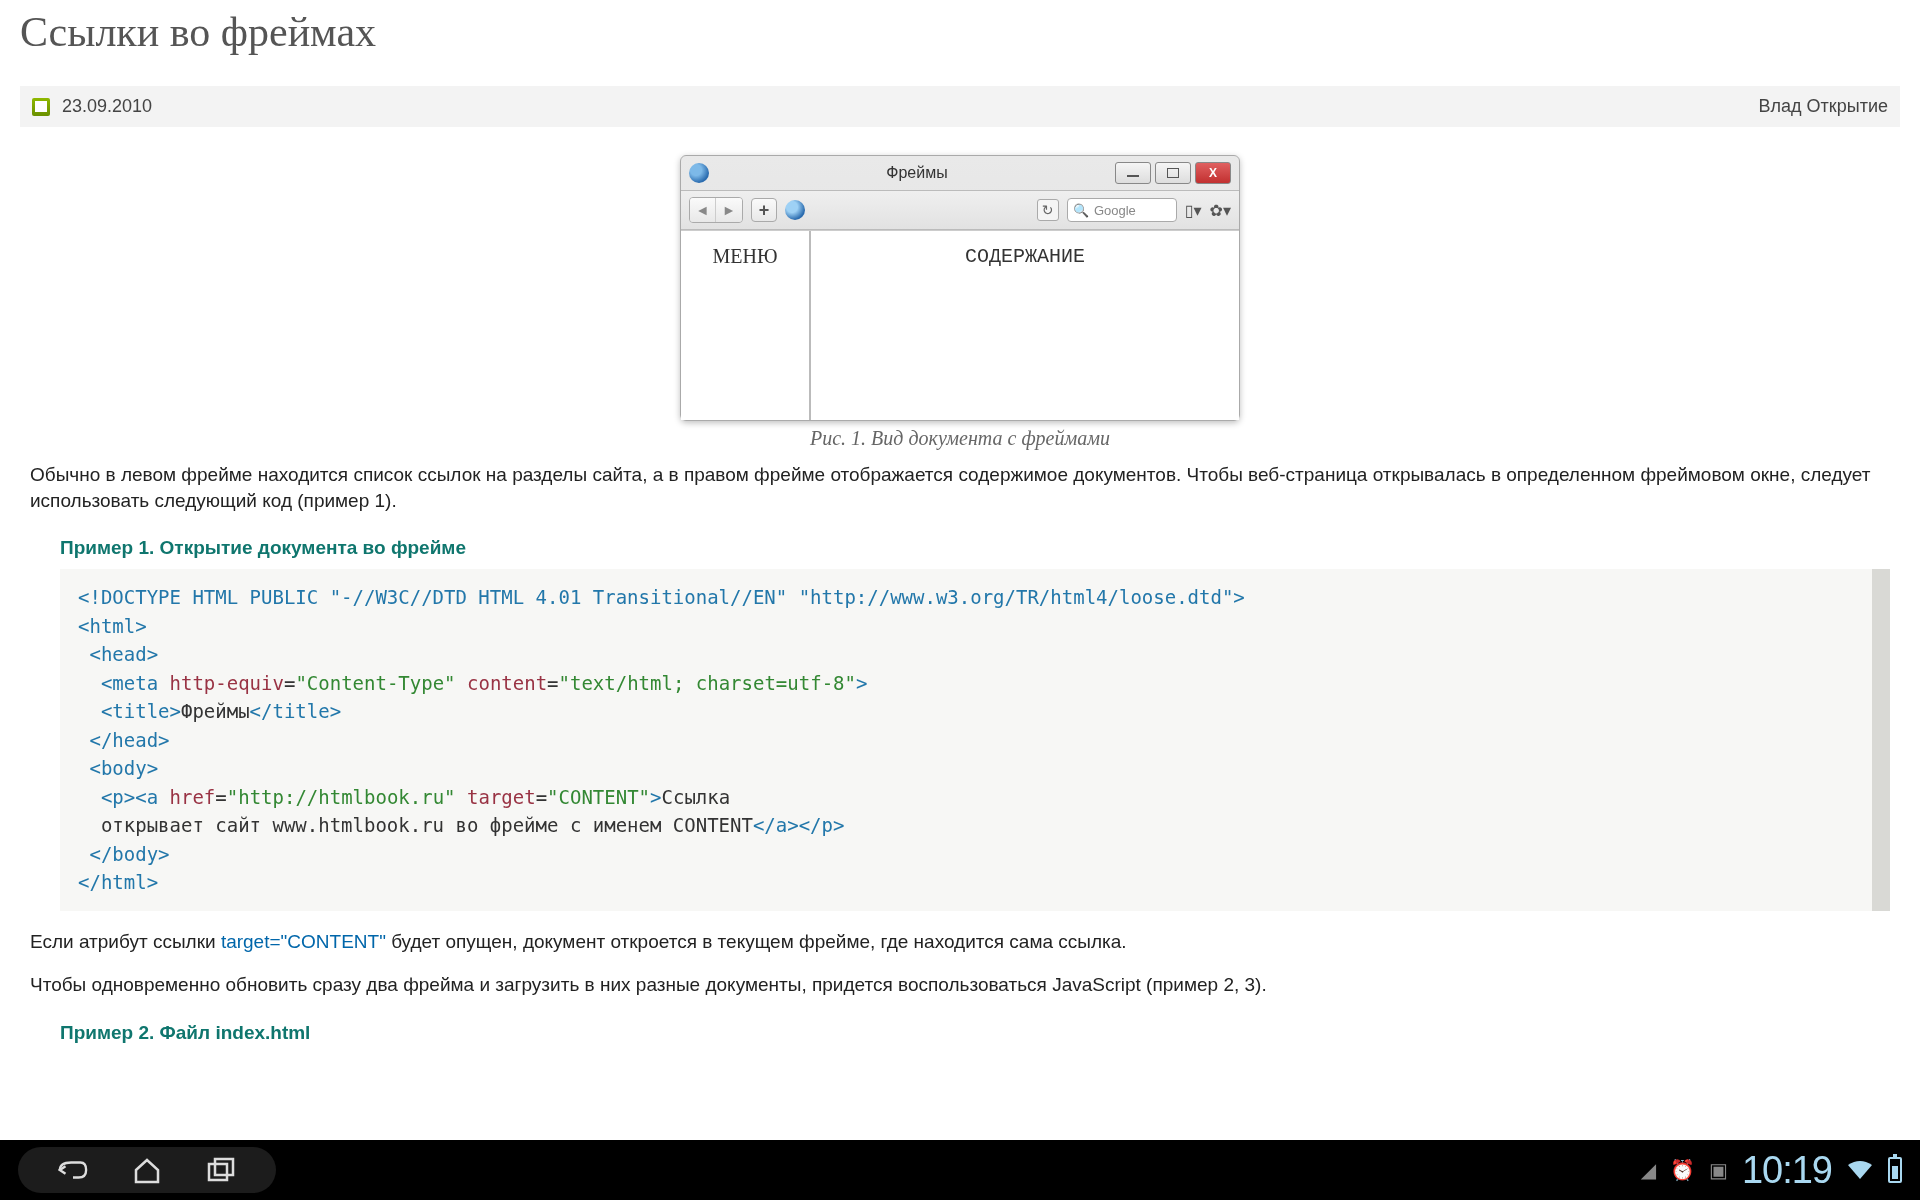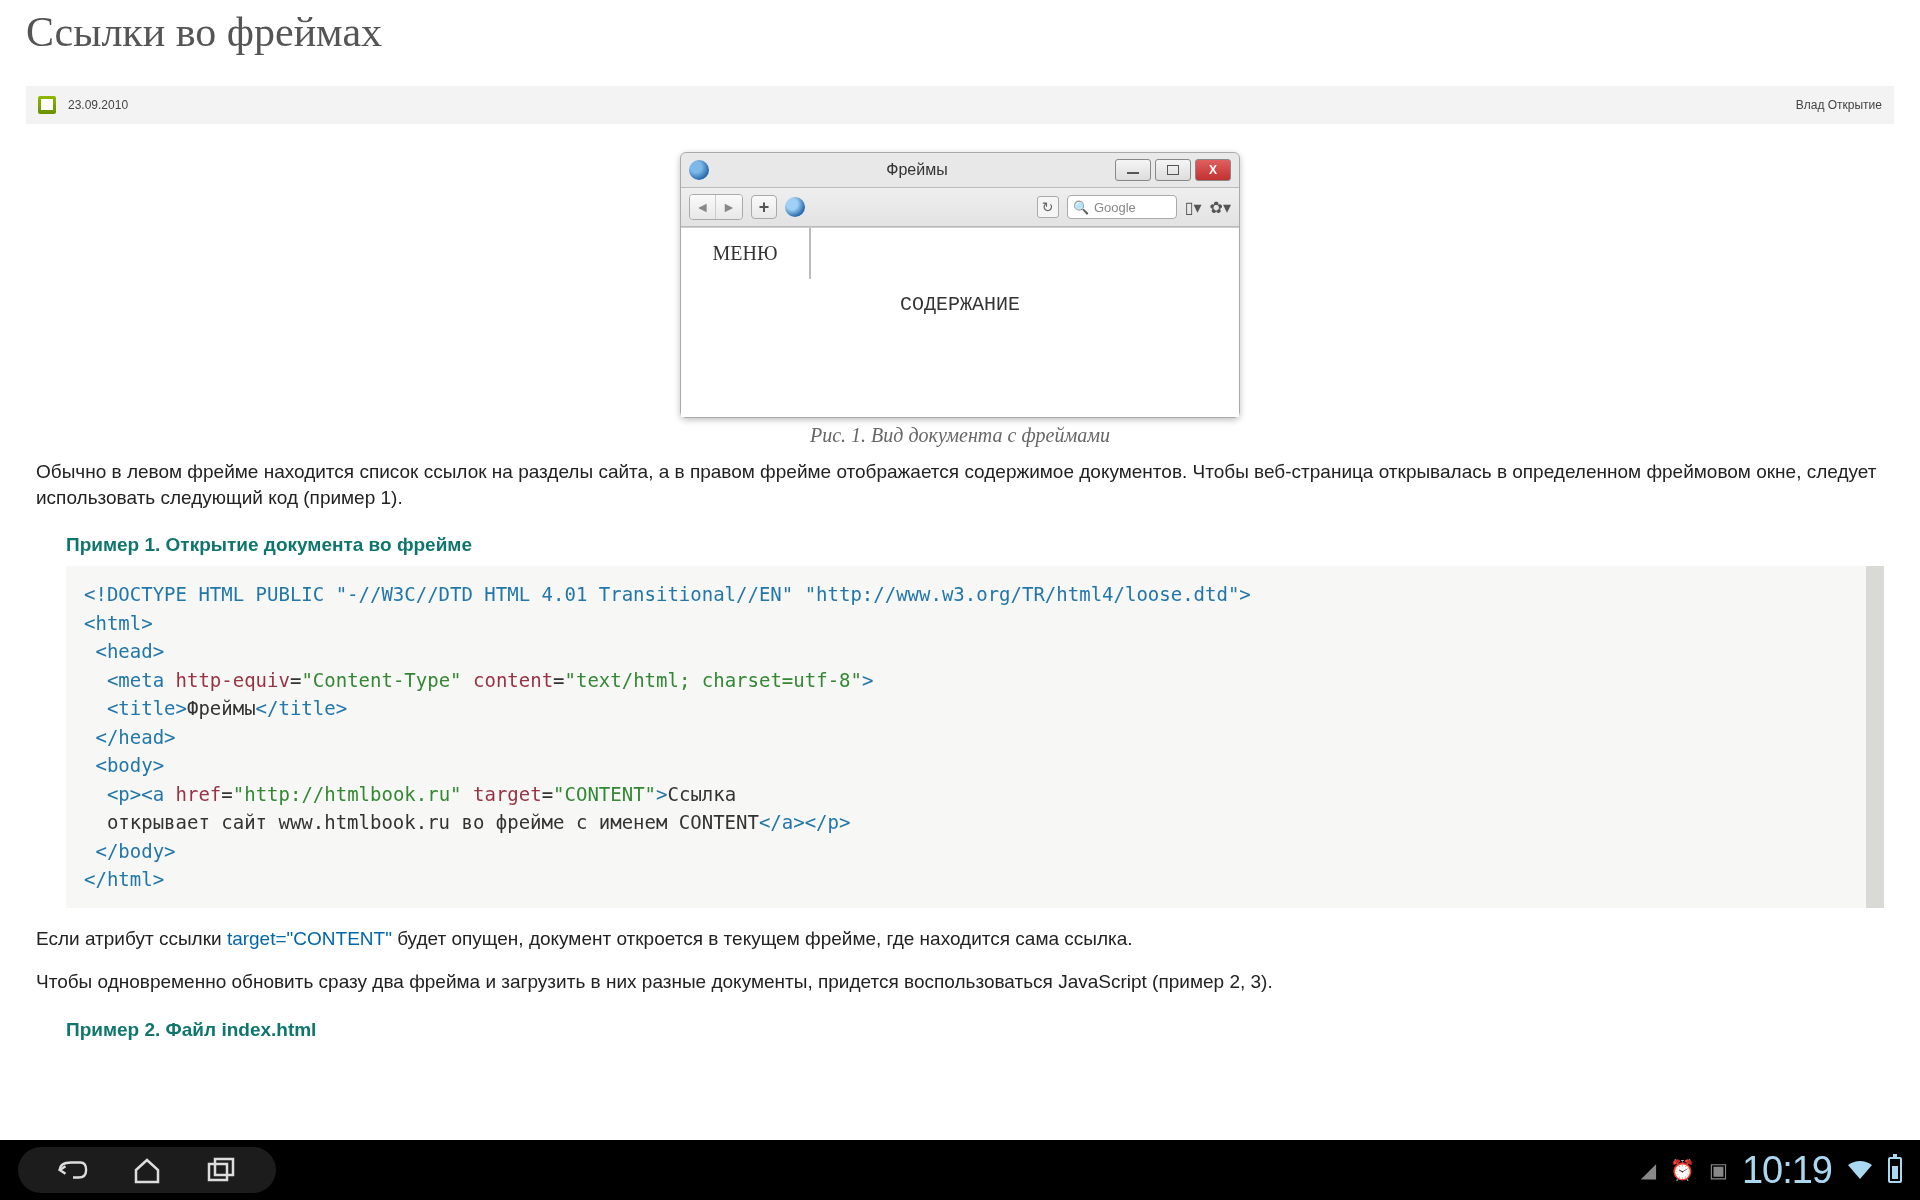--- a/index.html
+++ b/index.html
@@ -1,19 +1,19 @@
 <!DOCTYPE html>
 <html><head>
 <meta charset="utf-8">
 <style>
 * { margin: 0; padding: 0; box-sizing: border-box; }
 body { font-family: Arial, sans-serif; font-size: 18px; color: #333; background: #fff; width: 1920px; height: 1200px; position: relative; overflow: hidden; }
-.content { padding: 0 26px; }
+.content { padding: 0 20px; }
 h1 { font-family: Georgia, serif; font-size: 42px; font-weight: normal; color: #555; margin: 8px 0 30px 0; }
-.meta-bar { background: #f3f3f3; padding: 10px 12px; display: flex; justify-content: space-between; align-items: center; margin-bottom: 28px; font-size: 12px; color: #444; }
+.meta-bar { background: #f3f3f3; padding: 10px 12px; display: flex; justify-content: space-between; align-items: center; margin-bottom: 28px; font-size: 18px; color: #444; }
 .meta-left { display: flex; align-items: center; gap: 12px; }
 .cal-icon { width: 18px; height: 18px; display: inline-block; background: linear-gradient(#8fb800,#6a9000); border-radius: 2px; position: relative; }
 .cal-icon:before { content:""; position:absolute; top:3px; left:3px; right:3px; bottom:4px; background:#fff; }
 .para { margin: 12px 10px 18px 10px; line-height: 1.35; color: #222; font-size: 19px; }
 .figure { text-align: center; margin: 18px 0 10px 0; }
 .caption { font-style: italic; color: #666; font-size: 20px; margin-top: 6px; font-family: Georgia, serif; }
 .browser-win { width: 560px; margin: 0 auto; border: 1px solid #aaa; border-radius: 6px; background: linear-gradient(#e9e9e9,#dedede); box-shadow: 0 2px 6px rgba(0,0,0,0.25); }
 .titlebar { display: flex; align-items: center; padding: 6px 8px; border-bottom: 1px solid #bbb; }
 .ff-icon { width: 20px; height: 20px; border-radius: 50%; background: radial-gradient(circle at 35% 35%, #7db9e8 30%, #2b6caf 70%); margin-right: 10px; }
 .win-title { flex: 1; font-size: 16px; color: #333; }
@@ -26,21 +26,21 @@
 .nav-btns { display:flex; border:1px solid #aaa; border-radius:4px; overflow:hidden; }
 .nbtn { width:26px; height:24px; background:linear-gradient(#fafafa,#e8e8e8); display:flex; align-items:center; justify-content:center; color:#888; border-right:1px solid #ccc; font-size:14px; }
 .nbtn:last-child { border-right:none; }
 .plus-tab { width:26px; height:24px; border:1px solid #aaa; border-radius:4px; background:linear-gradient(#fafafa,#e8e8e8); display:flex; align-items:center; justify-content:center; color:#555; font-weight:bold; }
 .globe { width:20px; height:20px; border-radius:50%; background: radial-gradient(circle at 35% 35%, #9ed1f5 30%, #2b6caf 70%); }
 .addr { flex:1; }
 .reload { width:22px; height:22px; border:1px solid #aaa; border-radius:3px; background:#f5f5f5; display:flex; align-items:center; justify-content:center; color:#666; font-size:14px; }
 .search-box { display:flex; align-items:center; border:1px solid #aaa; border-radius:4px; background:#fff; height:24px; padding:0 6px; gap:4px; font-size:13px; color:#888; width:110px; }
 .mag { color:#999; }
 .tool-icons { display:flex; gap:8px; color:#555; font-size:16px; }
-.frames-body { display:flex; height:190px; background:#fff; border-top:1px solid #ccc;flex-direction:column; }
+.frames-body { display:flex; height:190px; background:#fff; border-top:1px solid #ccc; }
 .frame-left { width:130px; border-right:2px solid #bbb; padding:14px 12px; font-family: Georgia, serif; font-size:20px; color:#333; }
 .frame-right { flex:1; padding:14px 14px; font-family: Liberation Mono, monospace; font-size:20px; color:#333; }
 .example-title { font-weight: bold; color: #0f766e; margin: 24px 0 10px 40px; font-size: 19px; }
 .code { background: #f7f7f5; border-right: 18px solid #d9d9d5; padding: 14px 18px; margin: 0 10px 18px 40px; font-family: Consolas, monospace; font-size: 19px; line-height: 1.5; white-space: pre; color:#333; overflow:hidden; }
 .tag { color: #2277aa; }
 .attr { color: #993344; }
 .val { color: #338833; }
 .inline-attr { color: #0066aa; }
 .statusbar { position: absolute; bottom: 0; left: 0; right: 0; height: 60px; background: #000; display:flex; align-items:center; padding: 0 18px; color:#ccc; }
 .sb-left { display:flex; gap: 44px; align-items:center; background: rgba(80,80,80,0.35); border-radius: 32px; padding: 8px 40px; }

